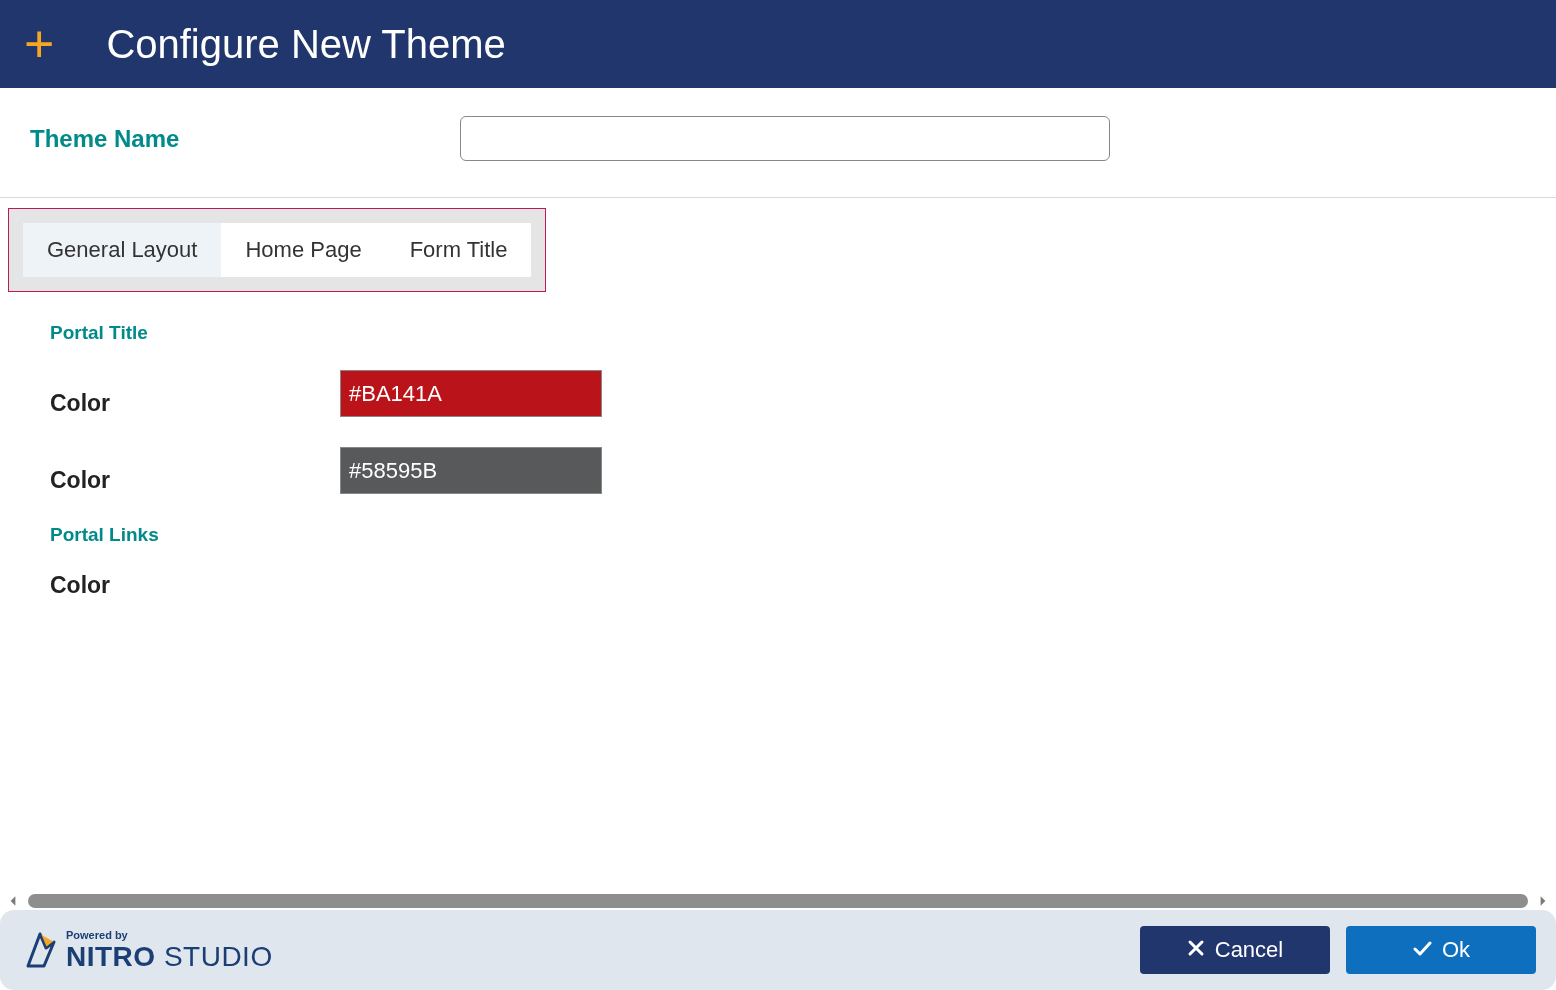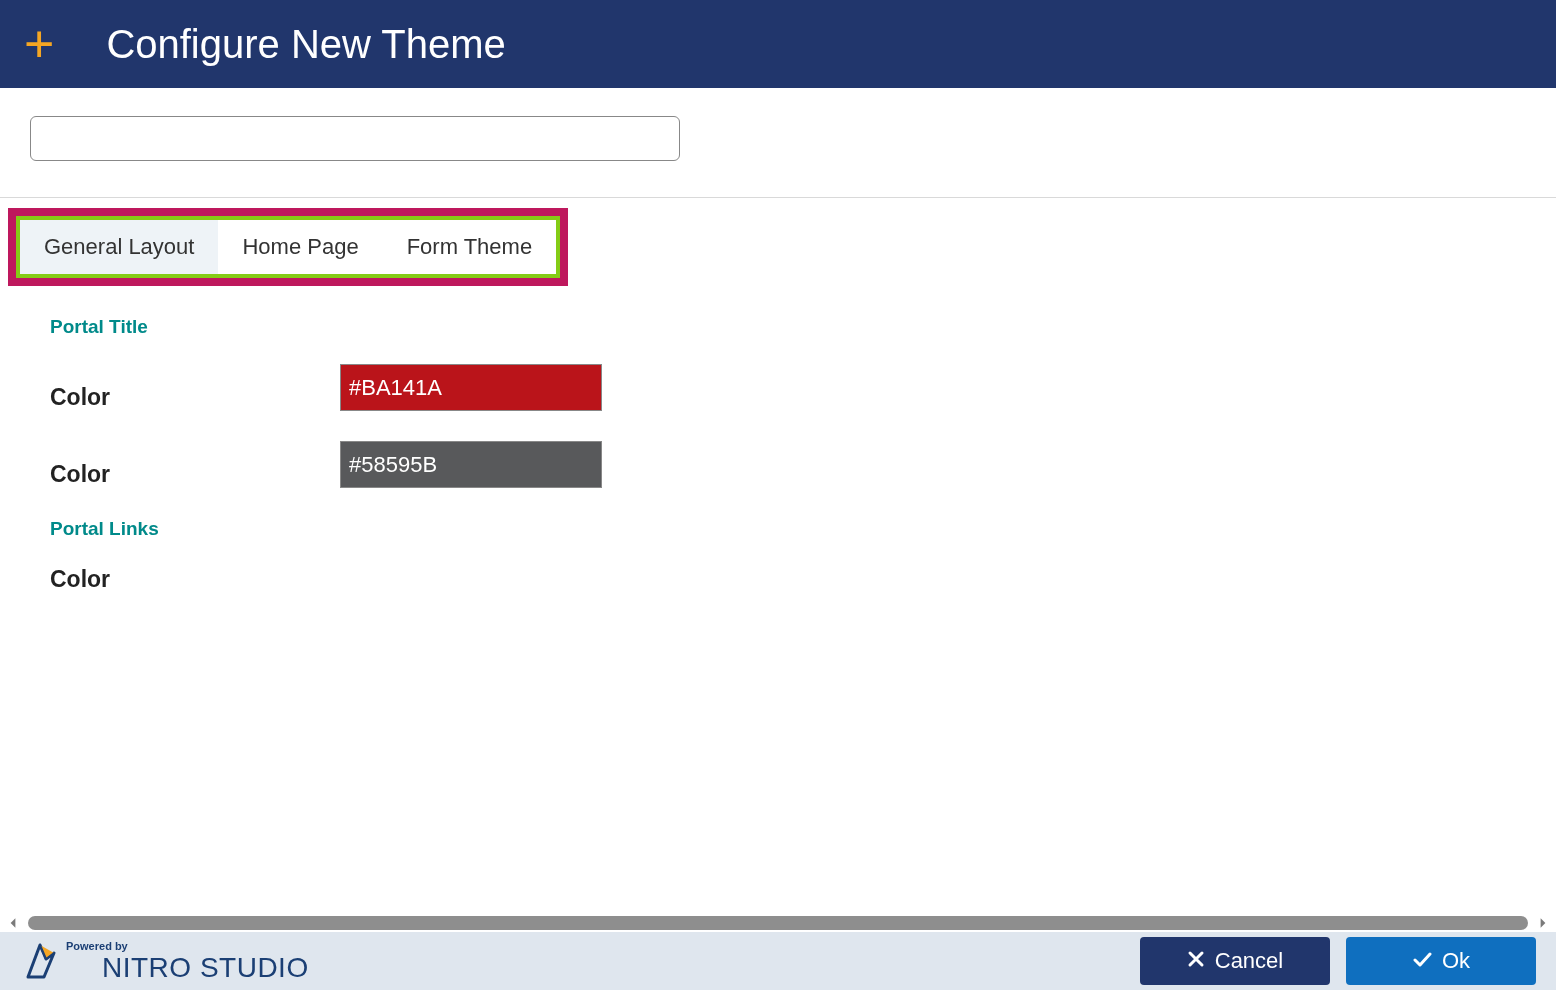--- a/index.html
+++ b/index.html
@@ -54,24 +54,24 @@
       font-size: 20px;
       padding: 0 12px;
       background: #fff;
     }
     
     .tabs-wrap {
       padding-top: 10px;
       padding-left: 8px;
     }
     .tabs-highlight {
-      border: 8px solid #be185d;
+      border: 1px solid #be185d;
       display: inline-flex;
-      padding: 4px;
-      background: #84cc16;
+      padding: 14px;
+      background: #e5e5e5;
     }
     .tab {
       padding: 14px 24px;
       font-size: 22px;
       color: #333;
       cursor: pointer;
       background: #fff;
     }
     .tab.active {
       background: #eef3f7;
@@ -131,25 +131,26 @@
     .scroll-track {
       flex: 1;
       height: 14px;
       background: #8e8e8e;
       border-radius: 7px;
       margin: 0 6px;
     }
     
     .footer {
       background: #dfe6ee;
-      height: 58px;
+      height: 80px;
       display: flex;
       align-items: center;
       justify-content: space-between;
       padding: 0 20px;
+      border-radius: 14px;
     }
     .brand {
       display: flex;
       align-items: center;
       gap: 6px;
     }
     .brand-logo {
       width: 40px;
       height: 40px;
     }
@@ -162,21 +163,21 @@
       font-size: 11px;
       font-weight: 700;
       color: #1b3f74;
       margin-bottom: 2px;
     }
     .brand-name {
       font-size: 28px;
       color: #1b3f74;
       letter-spacing: 0.5px;
     }
-    .brand-name strong { font-weight: 400; margin-left: 36px; }
+    .brand-name strong { font-weight: 700; }
     .footer-btns {
       display: flex;
       gap: 16px;
     }
     .btn {
       height: 48px;
       min-width: 190px;
       border: none;
       border-radius: 4px;
       font-size: 22px;
@@ -193,28 +194,29 @@
   </style>
 </head>
 <body>
 
 <div class="header">
   <span class="plus-icon">+</span>
   <span class="header-title">Configure New Theme</span>
 </div>
 
 <div class="namerow">
+  <div class="name-label">Theme Name</div>
   <input class="name-input" type="text" value="" style="">
 </div>
 
 <div class="tabs-wrap">
   <div class="tabs-highlight">
     <div class="tab active">General Layout</div>
     <div class="tab">Home Page</div>
-    <div class="tab">Form Theme</div>
+    <div class="tab">Form Title</div>
   </div>
 </div>
 
 <div class="content">
 
   <div class="section-title first">Portal Title</div>
   <div class="field-row">
     <div class="field-label">Color</div>
     <div class="color-box" style="background:#BA141A">#BA141A</div>
   </div>

